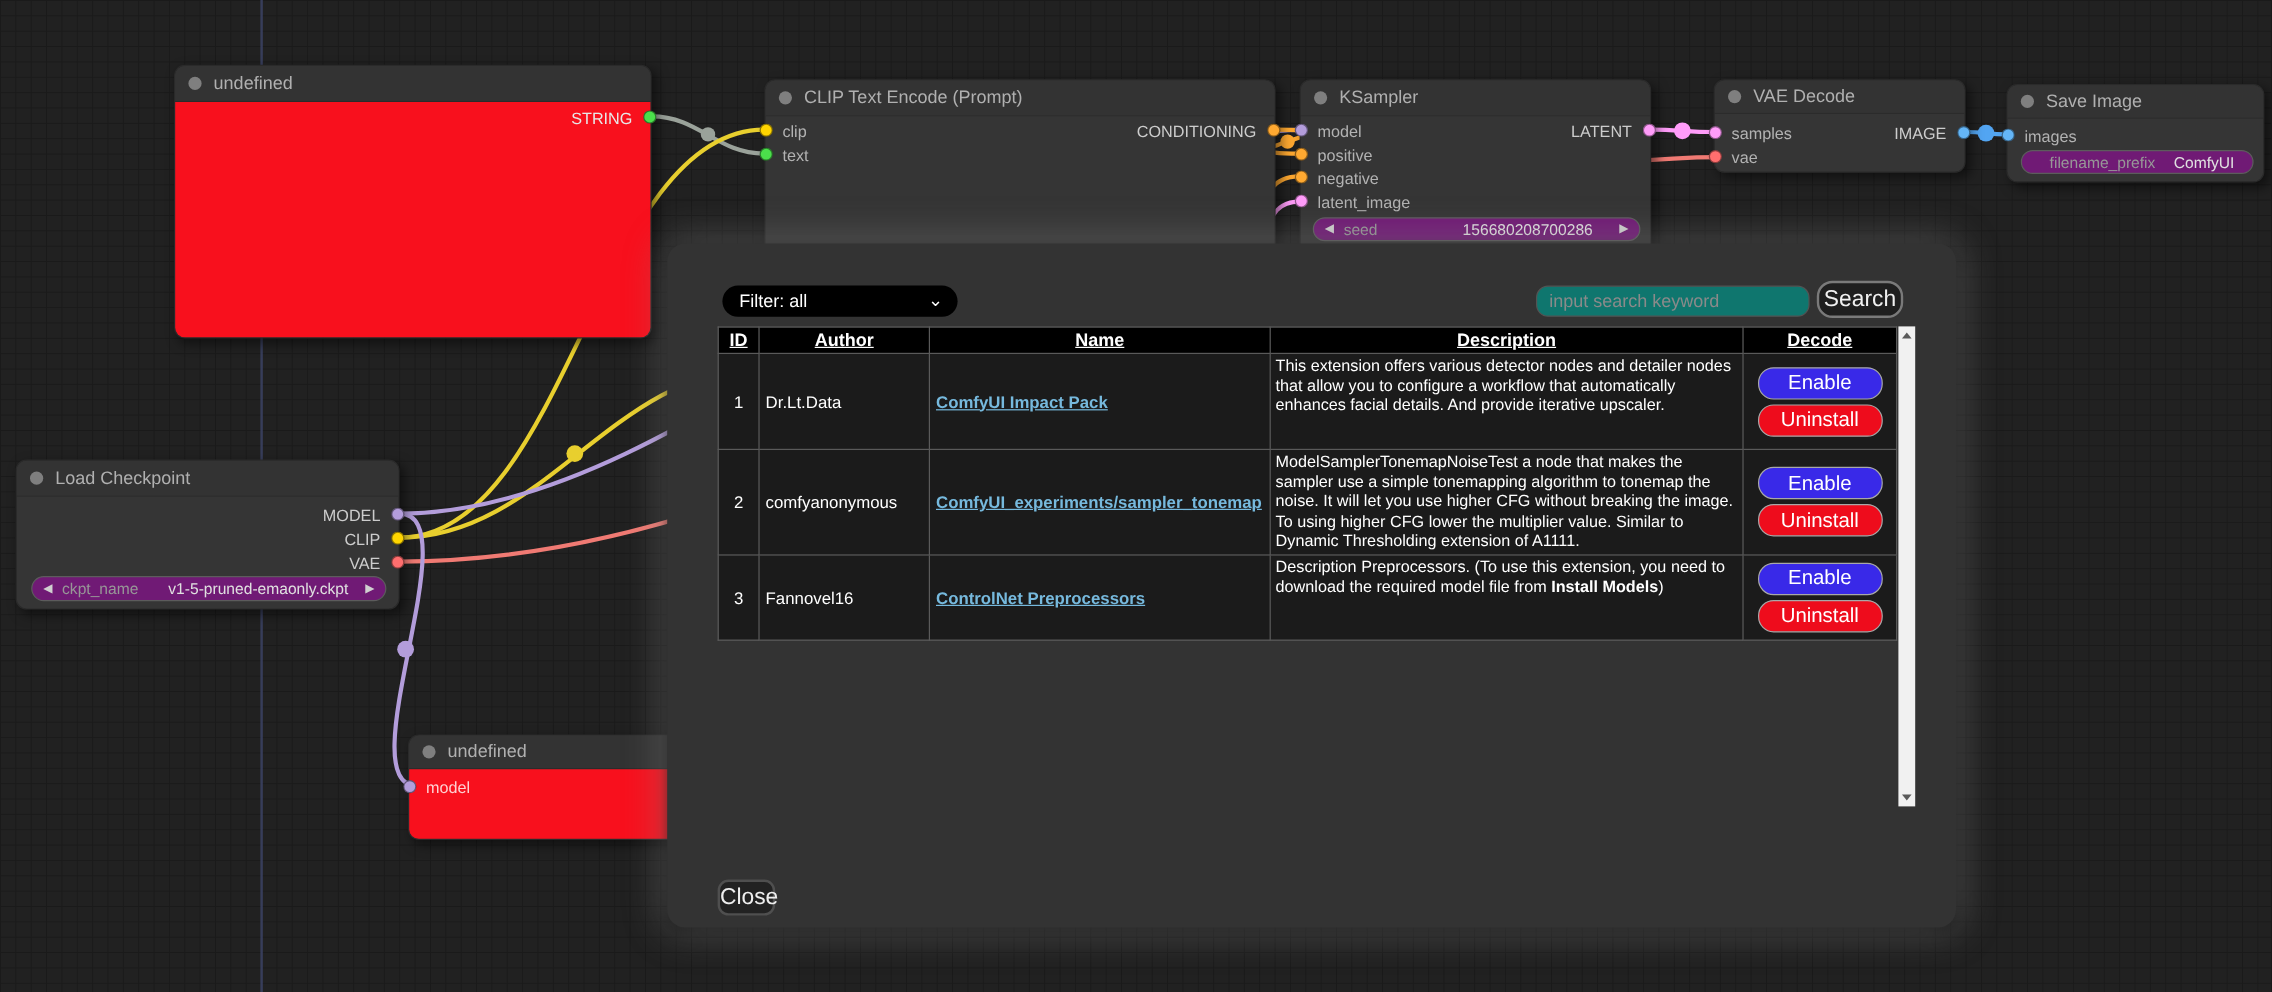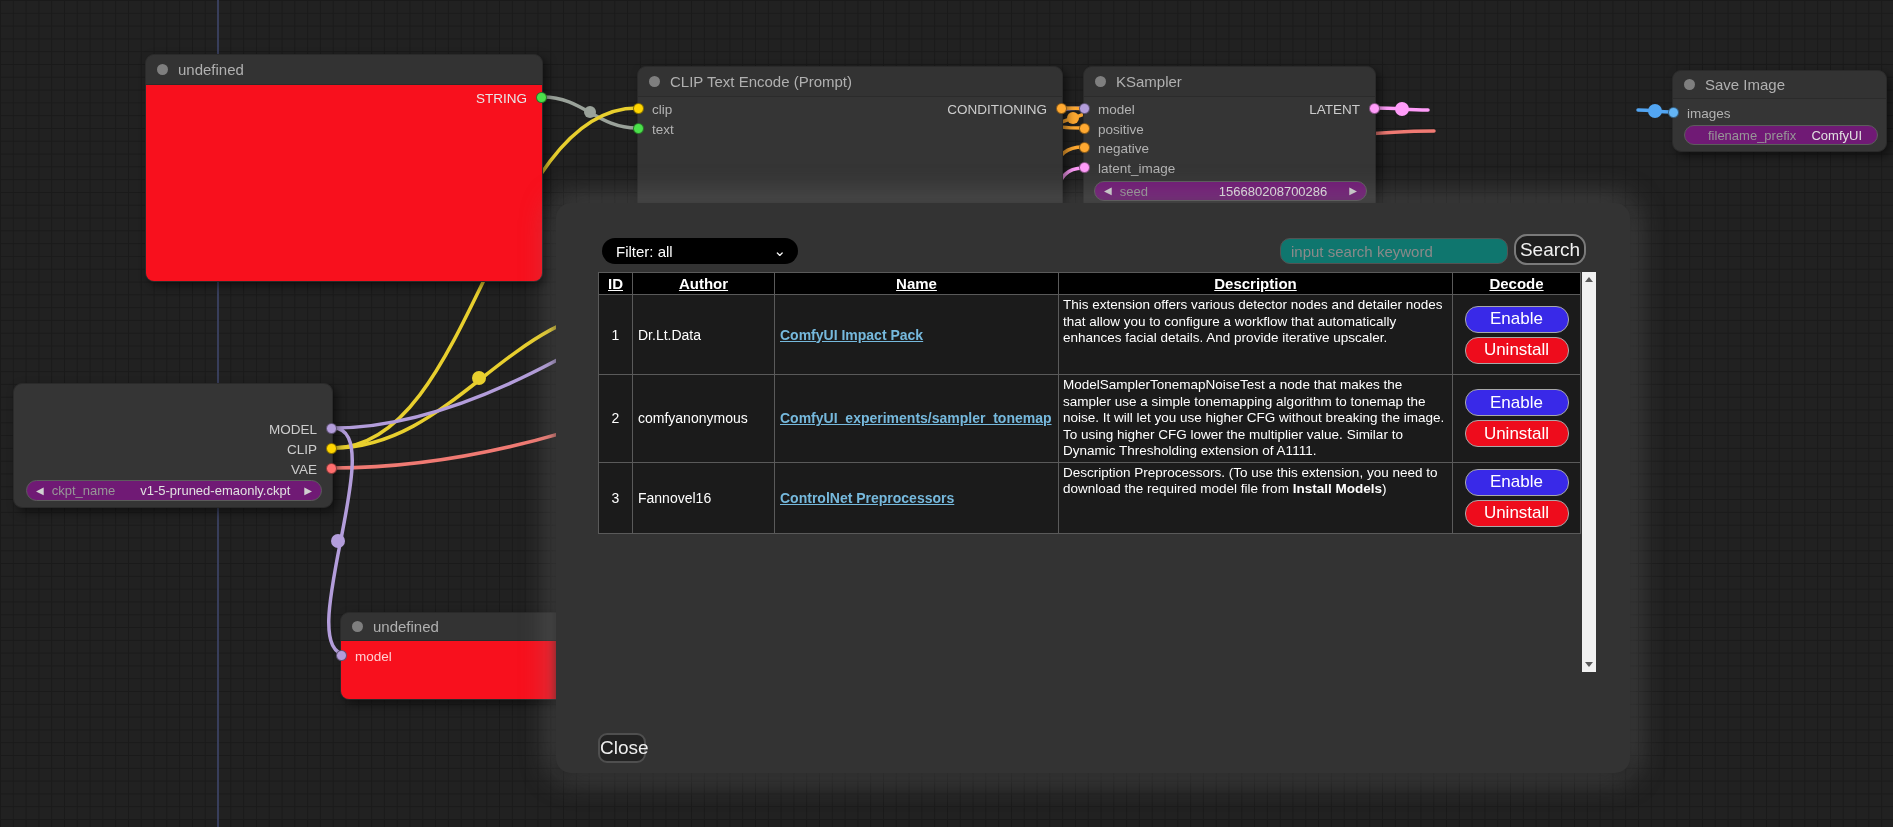--- a/index.html
+++ b/index.html
@@ -156,37 +156,59 @@
       <span class="sdot c-latent"></span>
     </div>
     <div class="widget" style="left:10px;top:114px;width:273px">
       <span class="warr">◀</span>
       <span class="wlbl">seed</span>
       <span class="wval">156680208700286</span>
       <span class="warr">▶</span>
     </div>
   </div>
 
+  <div class="node" style="left:1428px;top:66px;width:210px;height:78px">
+    <div class="nhead" style="height:28px">
+      <span class="ndot"></span>
+      <span class="ntitle">VAE Decode</span>
+    </div>
+    <div class="slot in" style="top:34px">
+      <span class="sdot c-latent"></span>
+      <span class="slbl">samples</span>
+    </div>
+    <div class="slot in" style="top:54px">
+      <span class="sdot c-vae"></span>
+      <span class="slbl">vae</span>
+    </div>
+    <div class="slot out" style="top:34px">
+      <span class="slbl">IMAGE</span>
+      <span class="sdot c-image"></span>
+    </div>
+  </div>
 
   <div class="node" style="left:1672px;top:70px;width:215px;height:82px">
     <div class="nhead" style="height:28px">
       <span class="ndot"></span>
       <span class="ntitle">Save Image</span>
     </div>
     <div class="slot in" style="top:32px">
       <span class="sdot c-image"></span>
       <span class="slbl">images</span>
     </div>
     <div class="widget" style="left:11px;top:54px;width:194px">
       <span class="wlbl" style="margin-left:14px">filename_prefix</span>
       <span class="wval" style="margin-right:6px">ComfyUI</span>
     </div>
   </div>
 
   <div class="node" style="left:13px;top:383px;width:320px;height:125px">
+    <div class="nhead">
+      <span class="ndot"></span>
+      <span class="ntitle">Load Checkpoint</span>
+    </div>
     <div class="slot out" style="top:35px">
       <span class="slbl">MODEL</span>
       <span class="sdot c-model"></span>
     </div>
     <div class="slot out" style="top:55px">
       <span class="slbl">CLIP</span>
       <span class="sdot c-clip"></span>
     </div>
     <div class="slot out" style="top:75px">
       <span class="slbl">VAE</span>

